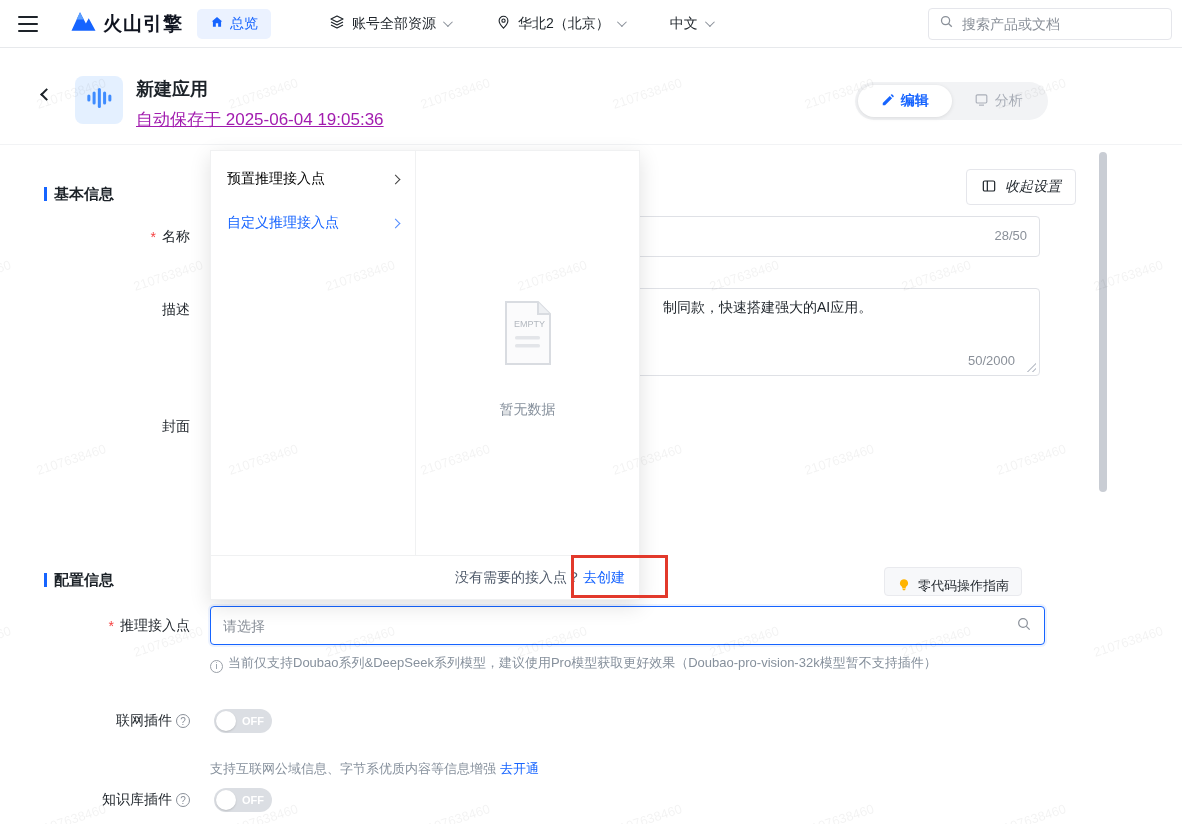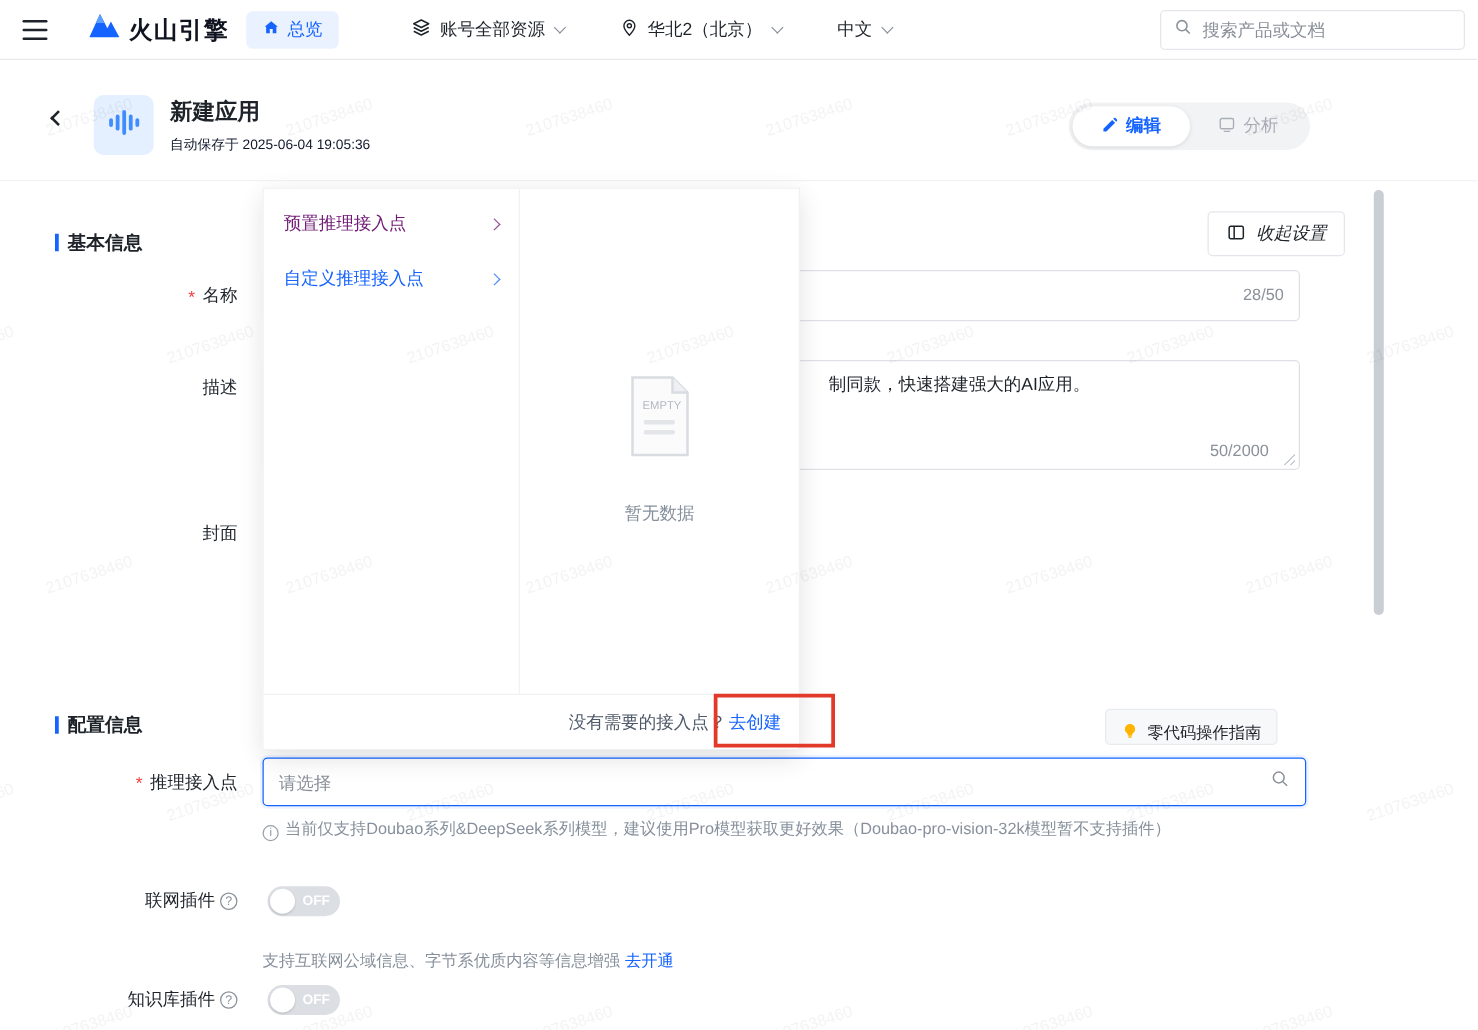--- a/index.html
+++ b/index.html
@@ -35,21 +35,21 @@
   
   .page-header{ position:absolute; top:48px; left:0; width:1182px; height:97px; background:#fff;
     border-bottom:1px solid #f2f3f5; z-index:4;}
   .back{ position:absolute; left:42px; top:42px; background:none; border:none; cursor:pointer;}
   .chev-left{ display:block; width:9px; height:9px; border-left:2px solid #1d2329; border-bottom:2px solid #1d2329;
     transform:rotate(45deg);}
   .app-icon{ position:absolute; left:75px; top:28px; width:48px; height:48px; border-radius:8px;
     background:#e4f0ff; display:flex; align-items:center; justify-content:center;}
   .title-wrap{ position:absolute; left:136px; top:29px;}
   .title-wrap h1{ font-size:18px; font-weight:700; color:#1d2329;}
-  .autosave{ margin-top:7px; font-size:11px; color:#0f172a;}
+  .autosave{ margin-top:7px; font-size:17px; color:#a21caf;text-decoration:underline;}
   .seg{ position:absolute; left:855px; top:34px; width:193px; height:38px; border-radius:19px;
     background:#f2f3f5; display:flex; align-items:center; padding:3px;}
   .seg button{ flex:1; height:32px; border:none; border-radius:16px; background:transparent; font-size:14px;
     display:flex; align-items:center; justify-content:center; gap:6px; cursor:pointer;
     font-family:"Liberation Sans", sans-serif;}
   .seg .seg-edit{ background:#fff; color:#1664ff; box-shadow:0 1px 4px rgba(0,0,0,.10); font-weight:600;}
   .seg .seg-analyze{ color:#a9aeb8;}
   
   .content{ position:absolute; top:145px; left:0; width:1182px; height:679px; background:#fff;}
   .section-title{ position:absolute; font-size:15px; font-weight:700; color:#1d2329; padding-left:10px;}
@@ -99,21 +99,21 @@
   .toggle .knob{ position:absolute; left:2px; top:2px; width:20px; height:20px; border-radius:50%; background:#fff;
     box-shadow:0 1px 2px rgba(0,0,0,.15);}
   .toggle .state{ position:absolute; right:8px; top:0; line-height:24px; font-size:11px; color:#fff; font-weight:700;}
   .hint2{ position:absolute; left:210px; top:615px; font-size:13px; color:#86909c;}
   .hint2 a{ color:#1664ff; text-decoration:none; margin-left:4px; cursor:pointer;}
   
   .dropdown{ position:absolute; left:210px; top:5px; width:430px; height:450px; background:#fff;
     border:1px solid #f0f1f2; box-shadow:0 6px 20px rgba(0,0,0,.12); z-index:20;}
   .dd-left{ position:absolute; left:0; top:0; bottom:44px; width:205px; border-right:1px solid #f0f1f2; padding-top:6px;}
   .dd-item{ height:44px; display:flex; align-items:center; justify-content:space-between; padding:0 16px;
-    font-size:14px; color:#701a75; cursor:pointer;}
+    font-size:14px; color:#000000; cursor:pointer;}
   .dd-item.selected{ color:#1664ff;}
   .dd-item .caret{ border-color:currentColor; opacity:.75;}
   .dd-empty{ position:absolute; left:205px; top:0; right:0; bottom:44px; text-align:center;}
   .dd-empty .doc{ margin-top:148px;}
   .dd-empty .empty-text{ margin-top:30px; font-size:14px; color:#86909c;}
   .dd-footer{ position:absolute; left:0; right:0; bottom:0; height:44px; border-top:1px solid #f0f1f2;
     display:flex; align-items:center; padding-left:244px; font-size:14px; color:#4e5969; background:#fff;}
   .dd-footer a{ color:#1664ff; text-decoration:none; margin-left:2px; cursor:pointer;}
   
   .scroll-thumb{ position:absolute; left:1099px; top:7px; width:8px; height:340px; border-radius:4px;

